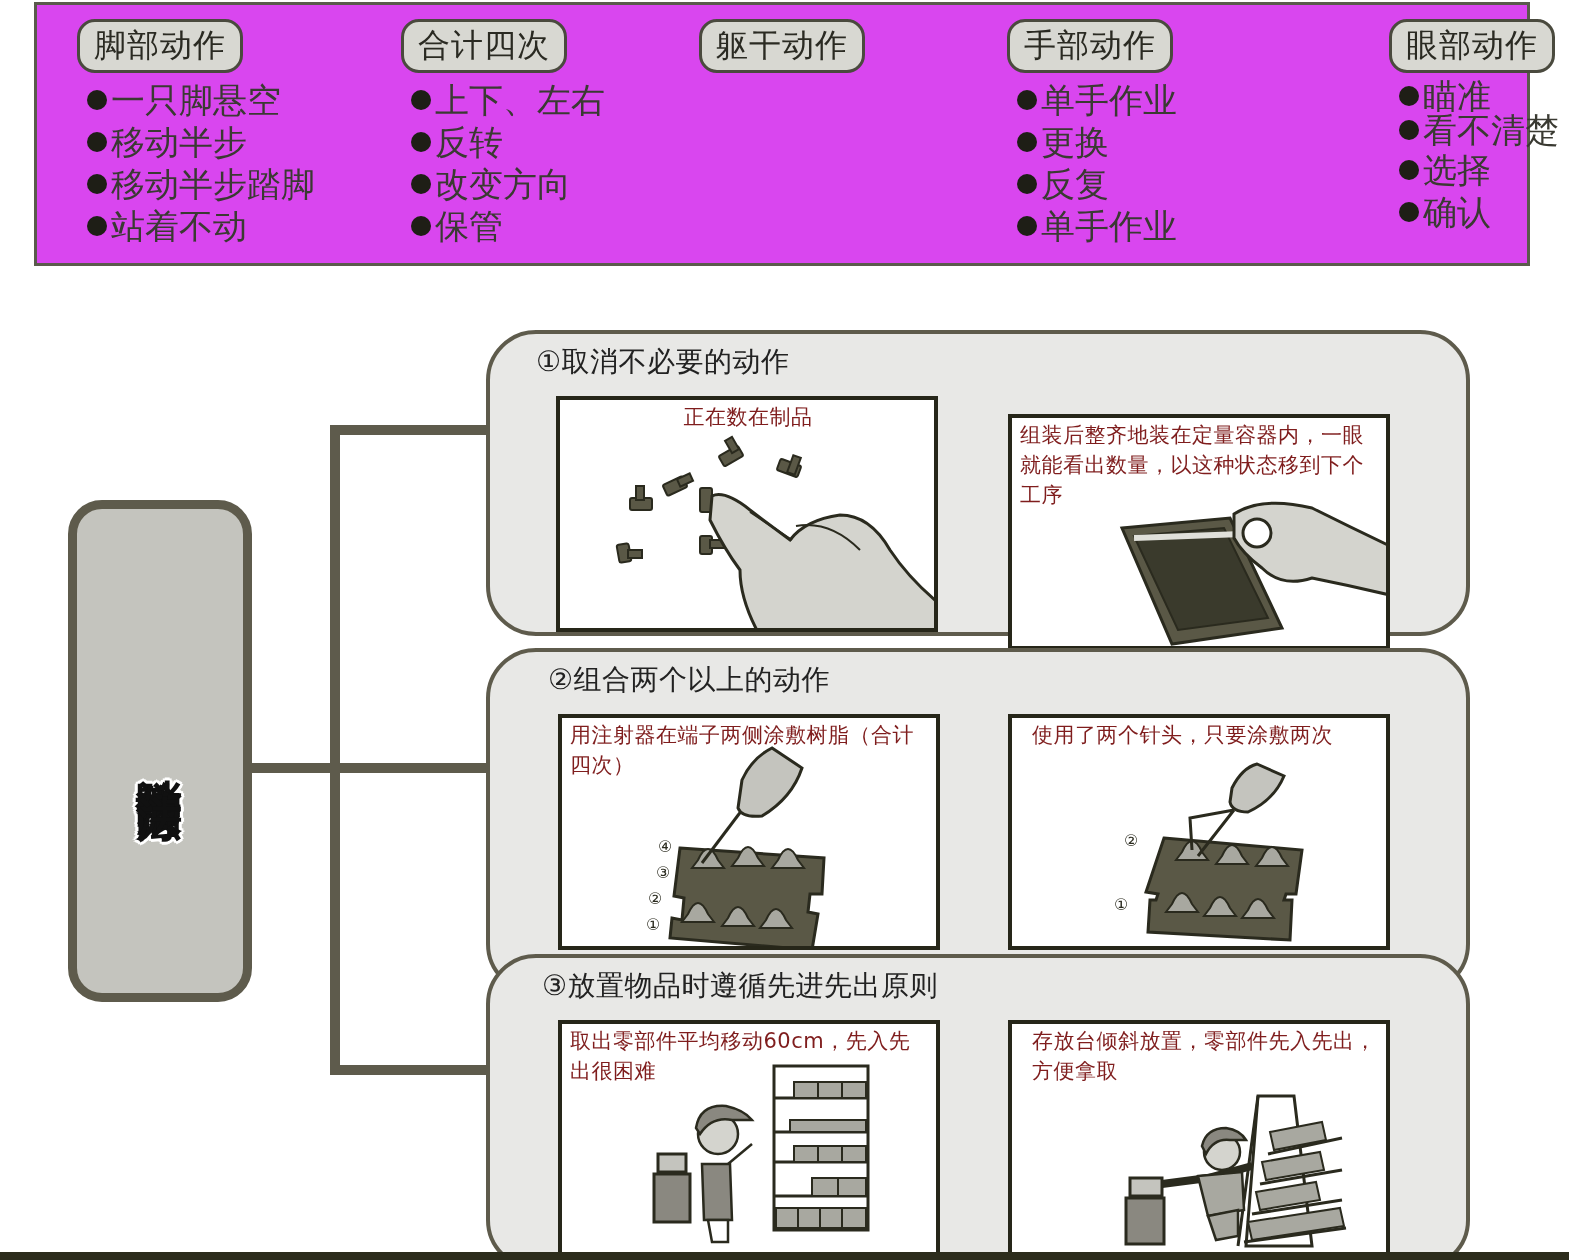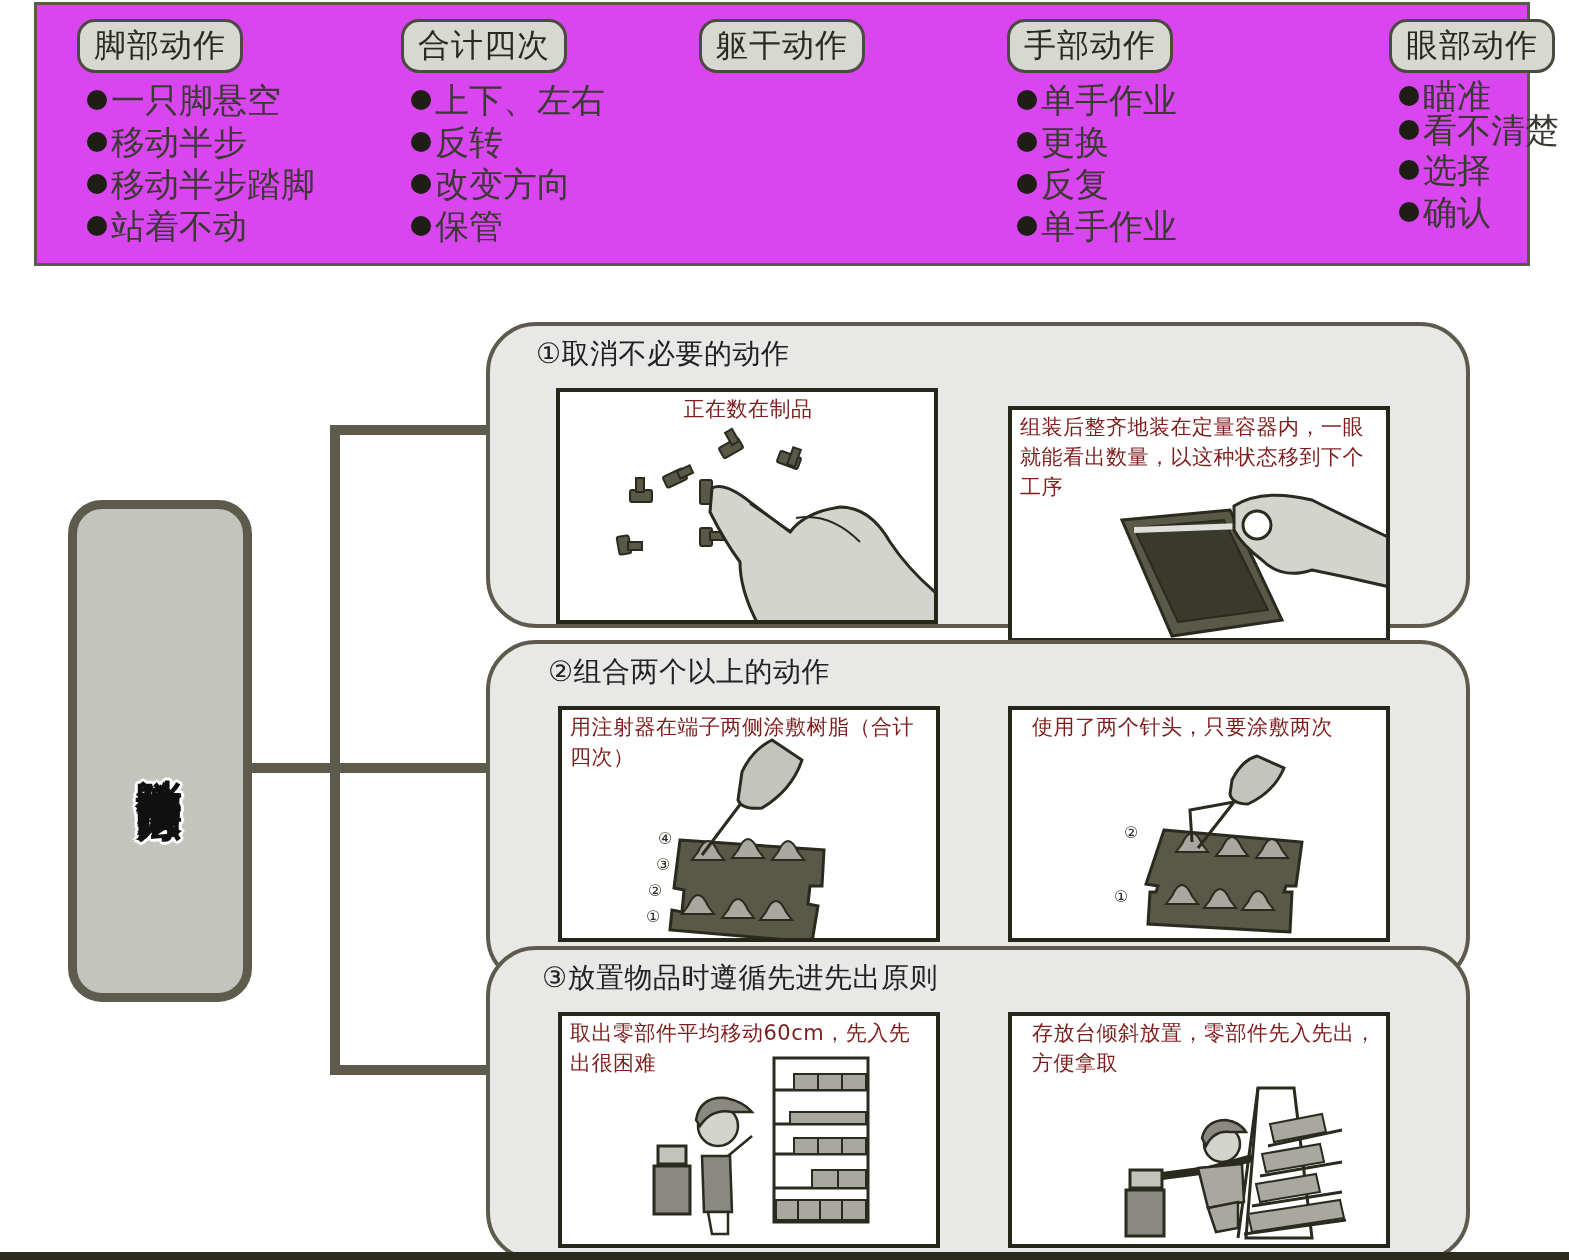--- a/index.html
+++ b/index.html
@@ -23,21 +23,21 @@
   .root-text { position:absolute; left:50%; top:50%; transform:translate(-50%,-50%);
                writing-mode:vertical-rl; text-orientation:upright; font-size:46px; font-weight:bold;
                color:#111; letter-spacing:2px; line-height:1;
                text-shadow:-3px 0 #fff,3px 0 #fff,0 -3px #fff,0 3px #fff,-2px -2px #fff,2px 2px #fff,-2px 2px #fff,2px -2px #fff; }
 
   
   .line { position:absolute; background:#5e5b4c; }
 
   
   .section { position:absolute; left:486px; width:984px; background:#e8e8e6;
-             border:4px solid #5e5b4c; border-radius:50px; box-sizing:border-box; }
+             border:4px solid #5e5b4c; border-radius:50px; box-sizing:border-box;margin-top:8px; }
   .section-title { position:absolute; left:46px; top:10px; font-size:28px; line-height:36px;
                    color:#222; white-space:nowrap; letter-spacing:0.5px; }
   .panel { position:absolute; width:382px; height:236px; background:#fff;
            border:4px solid #262619; box-sizing:border-box; overflow:hidden; }
   .panel-caption { position:absolute; left:8px; top:2px; right:6px; font-size:21px; line-height:30px;
                    color:#7f1d1d; letter-spacing:0.5px; }
   .panel-caption.center { text-align:center; }
   .panel svg { position:absolute; left:0; top:0; }
 
   .bottom-rule { position:absolute; left:0; top:1252px; width:1569px; height:8px; background:#2c2c1c; }

